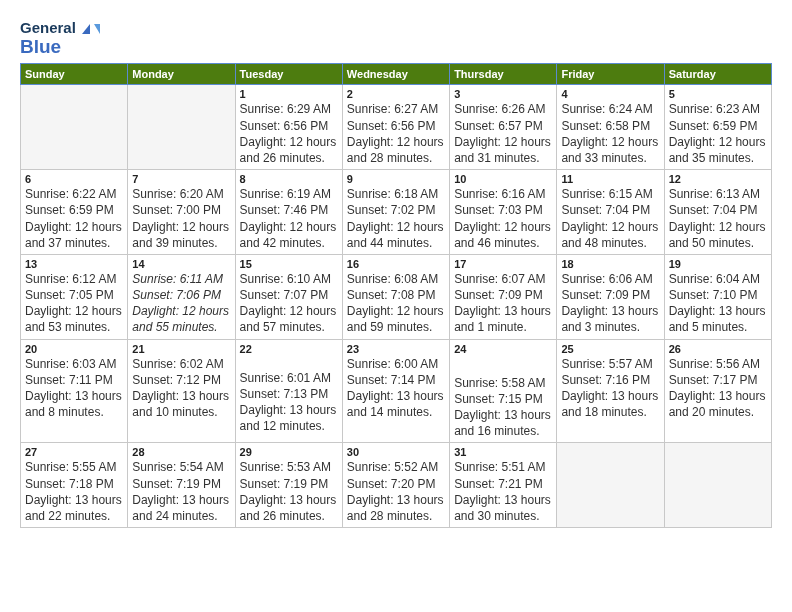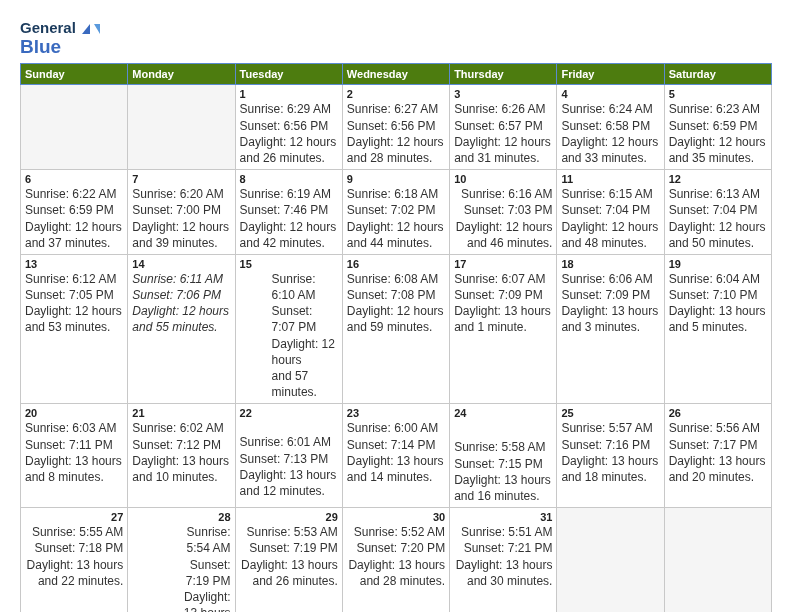--- a/index.html
+++ b/index.html
@@ -73,21 +73,20 @@
       display: block;
       margin-bottom: 1px;
     }
     .day-detail {
       font-size: 12px;
       line-height: 1.35;
       color: #333;
     }
     tr:last-child td {
       height: 68px;
-      text-align: right;
     }
   </style>
 </head>
 <body>
 
 <div class="page">
   <div class="header">
     <div class="logo">
     <div style="line-height:1.1;">
       <div style="font-size:15px;font-weight:bold;color:#1a3a5c;font-family:Arial;">General
@@ -179,21 +178,21 @@
           </td>
           <td>
             <span class="day-num">9</span>
             <div class="day-detail" style="white-space: pre-line;">Sunrise: 6:18 AM
 Sunset: 7:02 PM
 Daylight: 12 hours
 and 44 minutes.</div>
           </td>
           <td>
             <span class="day-num">10</span>
-            <div class="day-detail" style="white-space: pre-line; text-align: right;">Sunrise: 6:16 AM
+            <div class="day-detail" style="white-space: pre-line;">Sunrise: 6:16 AM
 Sunset: 7:03 PM
 Daylight: 12 hours
 and 46 minutes.</div>
           </td>
           <td>
             <span class="day-num">11</span>
             <div class="day-detail" style="white-space: pre-line;">Sunrise: 6:15 AM
 Sunset: 7:04 PM
 Daylight: 12 hours
 and 48 minutes.</div>
@@ -216,21 +215,21 @@
           </td>
           <td>
             <span class="day-num">14</span>
             <div class="day-detail" style="white-space: pre-line; font-style: italic;">Sunrise: 6:11 AM
 Sunset: 7:06 PM
 Daylight: 12 hours
 and 55 minutes.</div>
           </td>
           <td>
             <span class="day-num">15</span>
-            <div class="day-detail" style="white-space: pre-line; margin-left: 32px;">Sunrise: 6:10 AM
+            <div class="day-detail" style="white-space: pre-line;">Sunrise: 6:10 AM
 Sunset: 7:07 PM
 Daylight: 12 hours
 and 57 minutes.</div>
           </td>
           <td>
             <span class="day-num">16</span>
             <div class="day-detail" style="white-space: pre-line;">Sunrise: 6:08 AM
 Sunset: 7:08 PM
 Daylight: 12 hours
 and 59 minutes.</div>
@@ -311,21 +310,21 @@
         <tr>
           <td>
             <span class="day-num">27</span>
             <div class="day-detail" style="white-space: pre-line;">Sunrise: 5:55 AM
 Sunset: 7:18 PM
 Daylight: 13 hours
 and 22 minutes.</div>
           </td>
           <td>
             <span class="day-num">28</span>
-            <div class="day-detail" style="white-space: pre-line; margin-left: 40px;">Sunrise: 5:54 AM
+            <div class="day-detail" style="white-space: pre-line;">Sunrise: 5:54 AM
 Sunset: 7:19 PM
 Daylight: 13 hours
 and 24 minutes.</div>
           </td>
           <td>
             <span class="day-num">29</span>
             <div class="day-detail" style="white-space: pre-line;">Sunrise: 5:53 AM
 Sunset: 7:19 PM
 Daylight: 13 hours
 and 26 minutes.</div>

